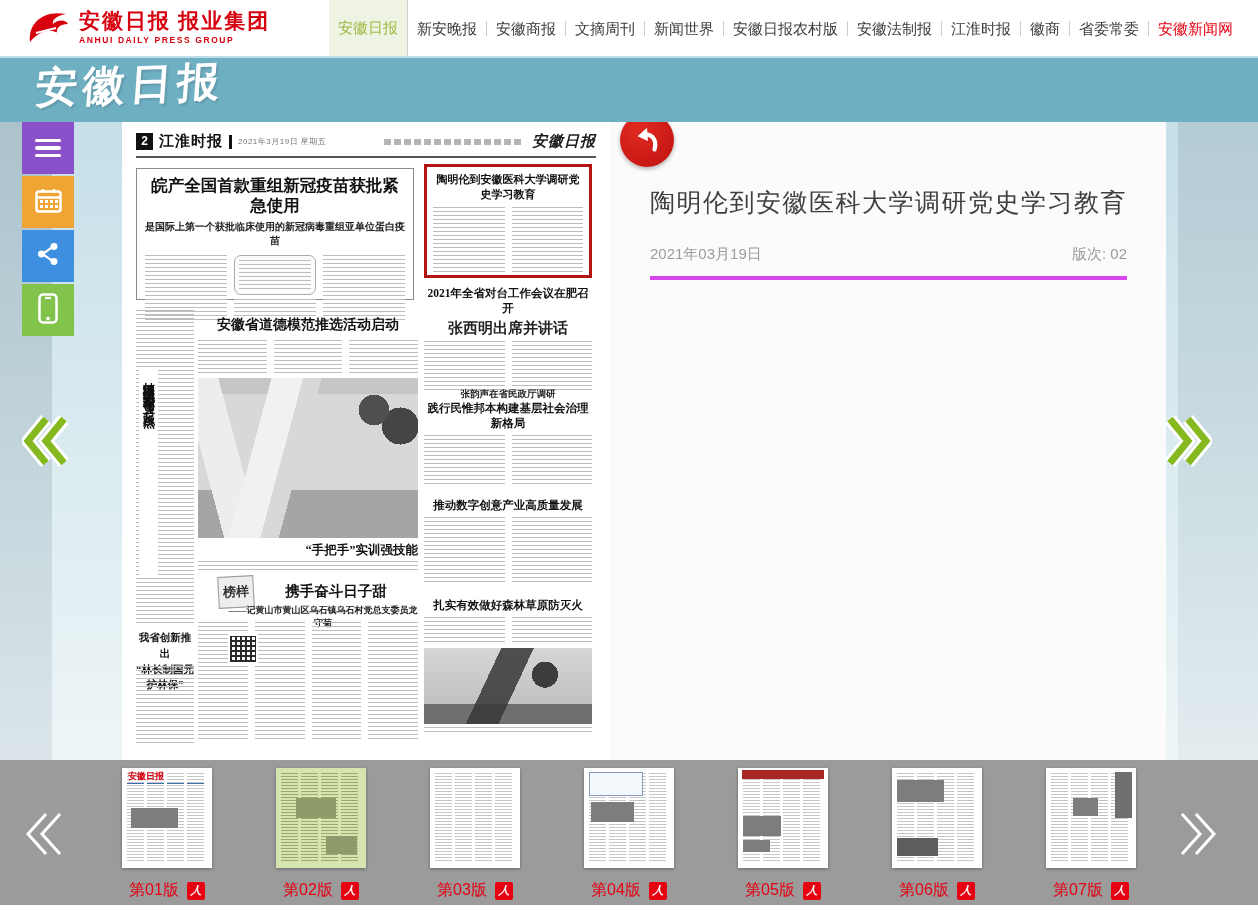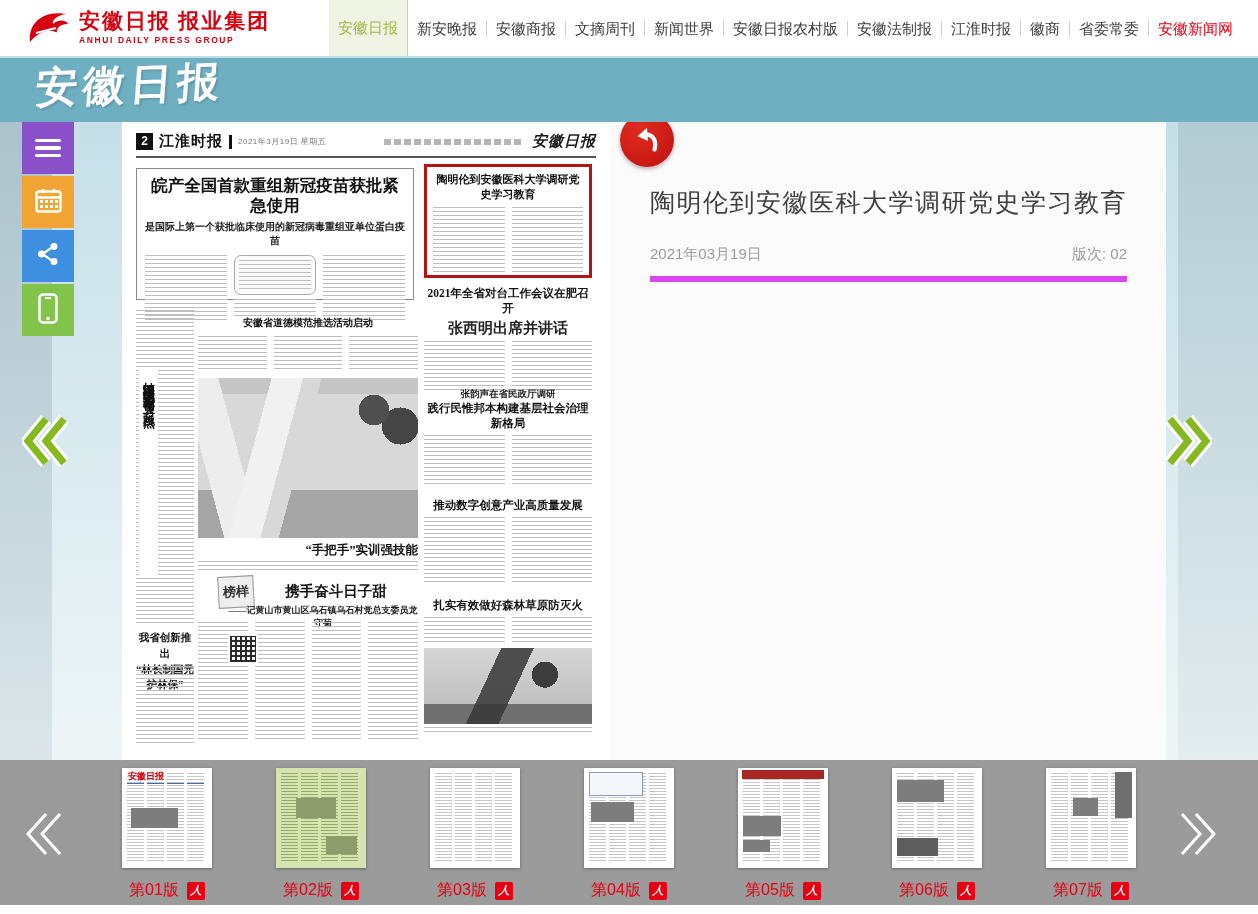--- a/index.html
+++ b/index.html
@@ -97,21 +97,21 @@
     linear-gradient(115deg,transparent 38%,rgba(55,55,55,.85) 38% 54%,transparent 54%),
     radial-gradient(circle at 72% 35%,#3c3c3c 0 10%,transparent 10%),
     linear-gradient(0deg,#6f6f6f 0 26%,transparent 26%),
     linear-gradient(180deg,#d6d6d6,#b9b9b9);}
   .exc-cap{height:8px;margin-top:3px;}
 
   #b-lefttiny{left:0;top:146px;width:58px;height:314px;}
   #b-bengbu{left:3px;top:206px;height:205px;writing-mode:vertical-rl;
     background:#fff;padding:2px 1px;font-weight:700;font-size:12px;letter-spacing:2px;color:#111;}
   #b-moral{left:62px;top:152px;width:220px;height:58px;}
-  .moral-title{font-weight:700;font-size:10px;text-align:center;color:#111;}
+  .moral-title{font-weight:700;font-size:14px;text-align:center;color:#111;}
   #b-robot{left:62px;top:214px;width:220px;height:160px;background:
     radial-gradient(circle at 80% 20%,#4f4f4f 0 7%,transparent 7%),
     radial-gradient(circle at 92% 30%,#454545 0 8%,transparent 8%),
     linear-gradient(105deg,transparent 28%,#f1f1f1 28% 40%,#d8d8d8 40% 47%,transparent 47%),
     linear-gradient(75deg,transparent 10%,#ededed 10% 24%,transparent 24%),
     linear-gradient(180deg,#c6c6c6 0 10%,#d8d8d8 10% 70%,#a5a5a5 70%);}
   #b-robotcap{left:62px;top:378px;width:220px;text-align:right;
     font-weight:700;font-size:12.5px;color:#111;}
   #b-robotcredit{left:62px;top:397px;width:220px;height:12px;}
   #b-model-logo{left:82px;top:412px;width:36px;height:32px;border:1px solid #999;
@@ -132,21 +132,21 @@
       repeating-linear-gradient(90deg,#2a2a2a 0 2px,#fff 2px 5px);}
 
   
   .panel{flex:1;background:#fbfbfb;position:relative;padding:46px 96px 0 40px;}
   .back-badge{position:absolute;left:10px;top:-9px;width:54px;height:54px;border-radius:50%;
     cursor:pointer;background:radial-gradient(circle at 36% 30%,#e02a20,#bf1210);
     box-shadow:0 2px 4px rgba(0,0,0,.3);display:flex;align-items:center;justify-content:center;}
   .a-title{font-size:25px;font-weight:500;color:#3f3f3f;letter-spacing:1.5px;
     margin-top:18px;white-space:nowrap;}
   .a-meta{display:flex;justify-content:space-between;color:#9b9b9b;font-size:15px;
-    margin-top:26px;padding-bottom:12px;border-bottom:6px solid #d946ef;}
+    margin-top:26px;padding-bottom:12px;border-bottom:4px solid #d946ef;}
   .a-body{margin-top:24px;color:#565656;font-size:17px;line-height:26px;
     letter-spacing:1px;text-align:justify;}
   .a-body p{margin:0;text-indent:2em;}
   .a-body p + p{margin-top:26px;}
 
   
   .pager{height:145px;background:#9b9b9b;position:relative;
     display:flex;justify-content:center;gap:64px;padding-top:8px;}
   .pg{width:90px;text-align:center;cursor:pointer;}
   .pg-img{width:90px;height:100px;background:#fff;position:relative;overflow:hidden;

